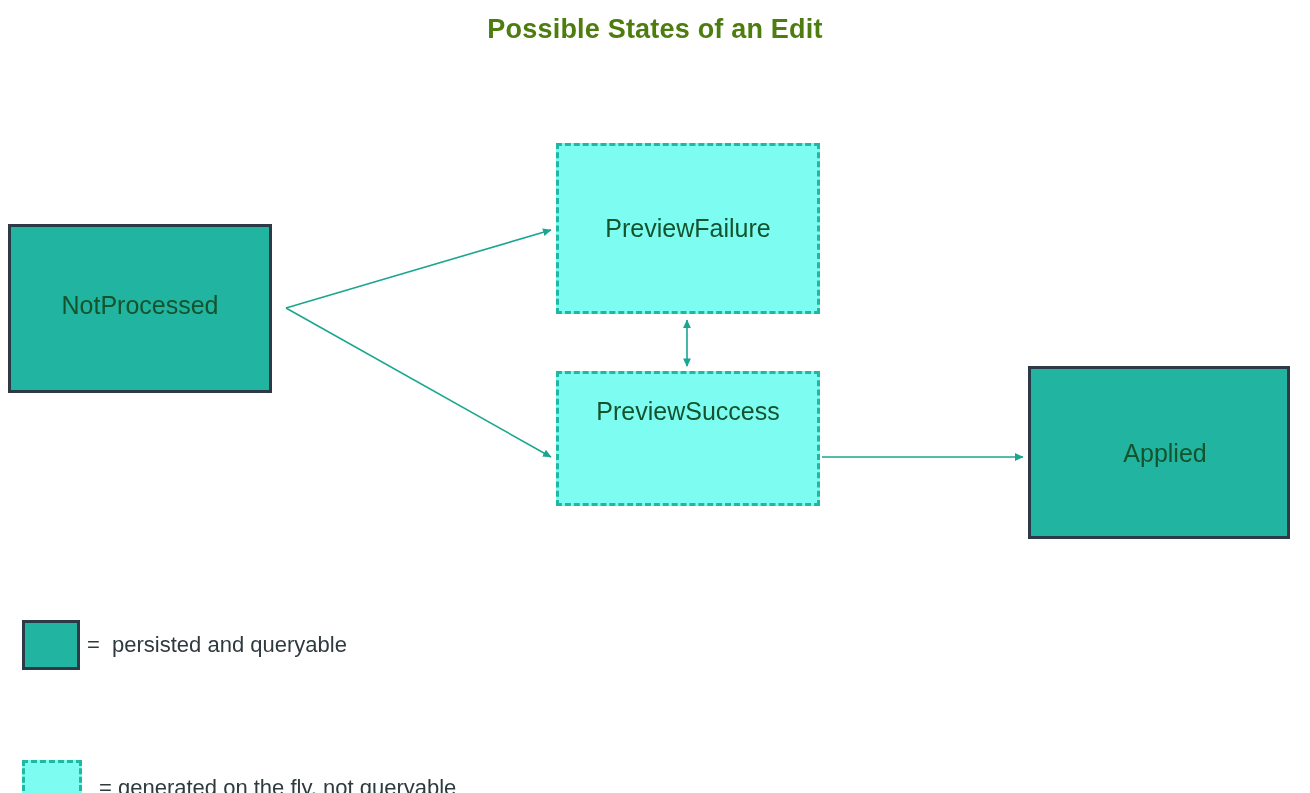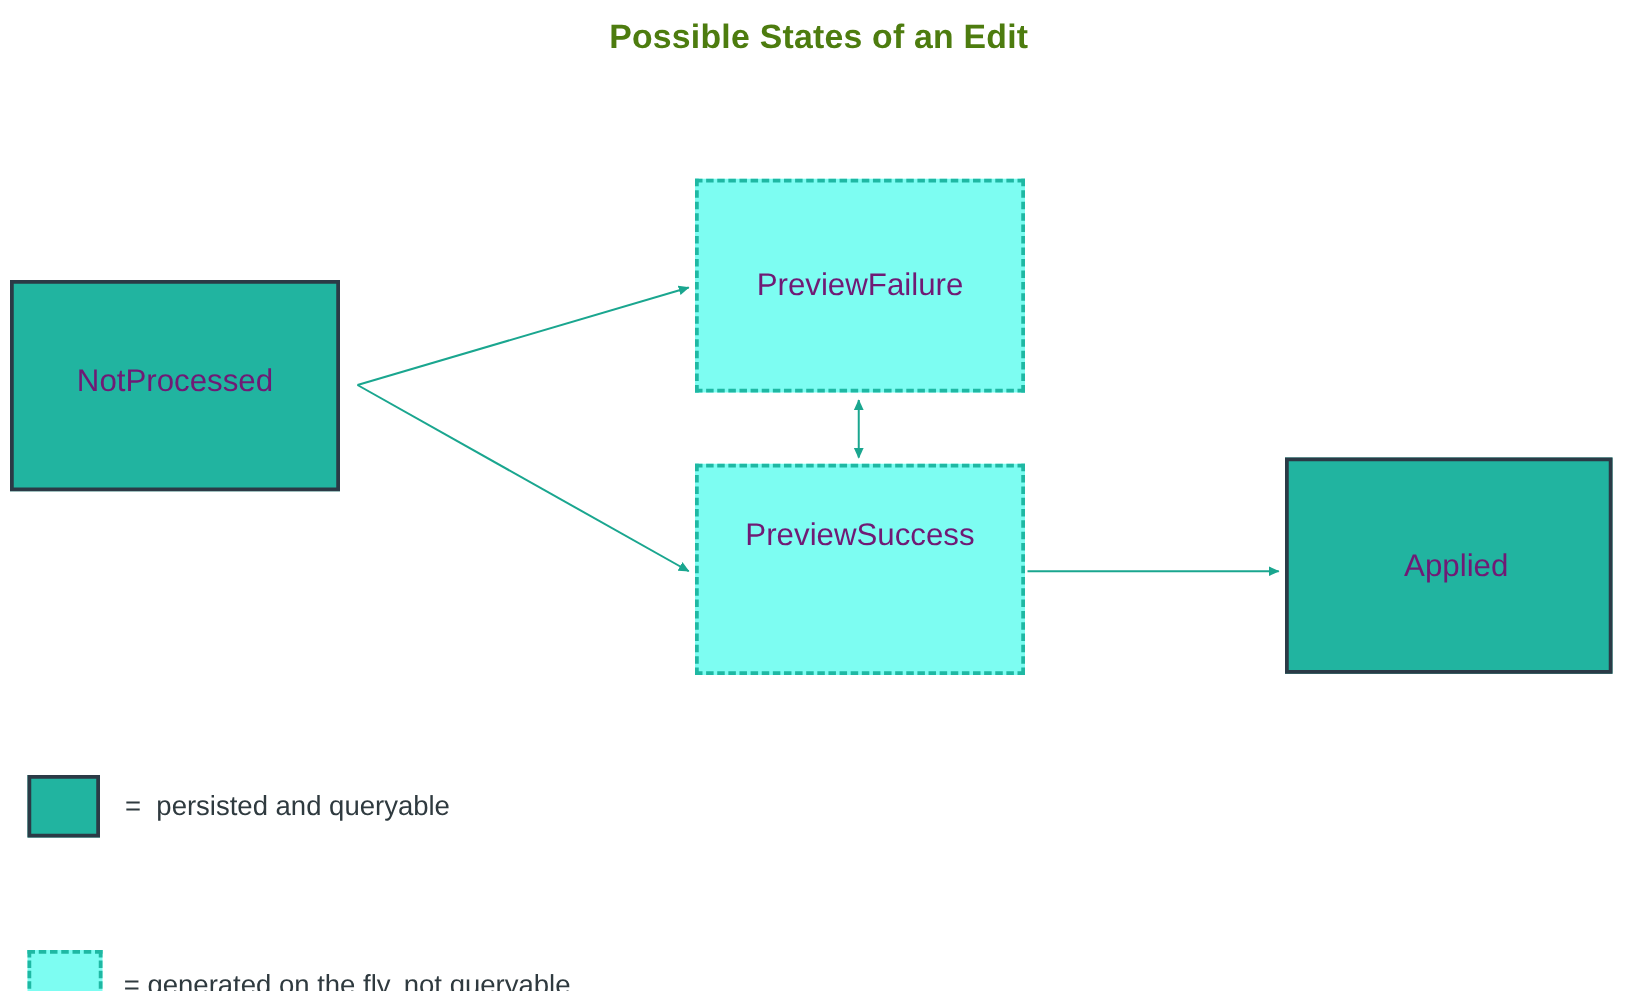--- a/index.html
+++ b/index.html
@@ -28,21 +28,21 @@
     color: #4d7c0f;
     letter-spacing: 0.2px;
   }
   .node {
     position: absolute;
     box-sizing: border-box;
     display: flex;
     align-items: center;
     justify-content: center;
     font-size: 25px;
-    color: #701a75;
+    color: #14532d;
     line-height: 1;
   }
   .node.solid {
     background: #21b4a0;
     border: 3px solid #2b3a46;
   }
   .node.dashed {
     background: #7dfdf2;
     border: 3px dashed #1fb8a3;
   }
@@ -51,21 +51,21 @@
     position: relative;
     display: block;
   }
 
   #node-notprocessed { left: 8px;   top: 224px; width: 264px; height: 169px; }
   #node-notprocessed .label { top: -3px; }
 
   #node-previewfailure { left: 556px; top: 143px; width: 264px; height: 171px; }
   #node-previewfailure .label { top: 0px; }
 
-  #node-previewsuccess { left: 556px; top: 371px; width: 264px; height: 169px; }
+  #node-previewsuccess { left: 556px; top: 371px; width: 264px; height: 135px; }
   #node-previewsuccess .label { top: -27px; }
 
   #node-applied { left: 1028px; top: 366px; width: 262px; height: 173px; padding-left: 12px; }
   #node-applied .label { top: 1px; }
 
   #edges {
     position: absolute;
     left: 0;
     top: 0;
     width: 1310px;
@@ -96,21 +96,21 @@
     width: 60px;
     height: 56px;
     background: #7dfdf2;
     border: 3px dashed #1fb8a3;
   }
   .legend-text {
     font-size: 22px;
     color: #2f3a3f;
     white-space: pre;
   }
-  #legend-row-persisted .legend-text { margin-left: 20px; }
+  #legend-row-persisted .legend-text { margin-left: 7px; }
   #legend-row-generated .legend-text { margin-left: 17px; }
 </style>
 </head>
 <body>
 
 <div id="canvas">
 
   <div id="title">Possible States of an Edit</div>
 
   <svg id="edges" viewBox="0 0 1310 793" width="1310" height="793" xmlns="http://www.w3.org/2000/svg">

